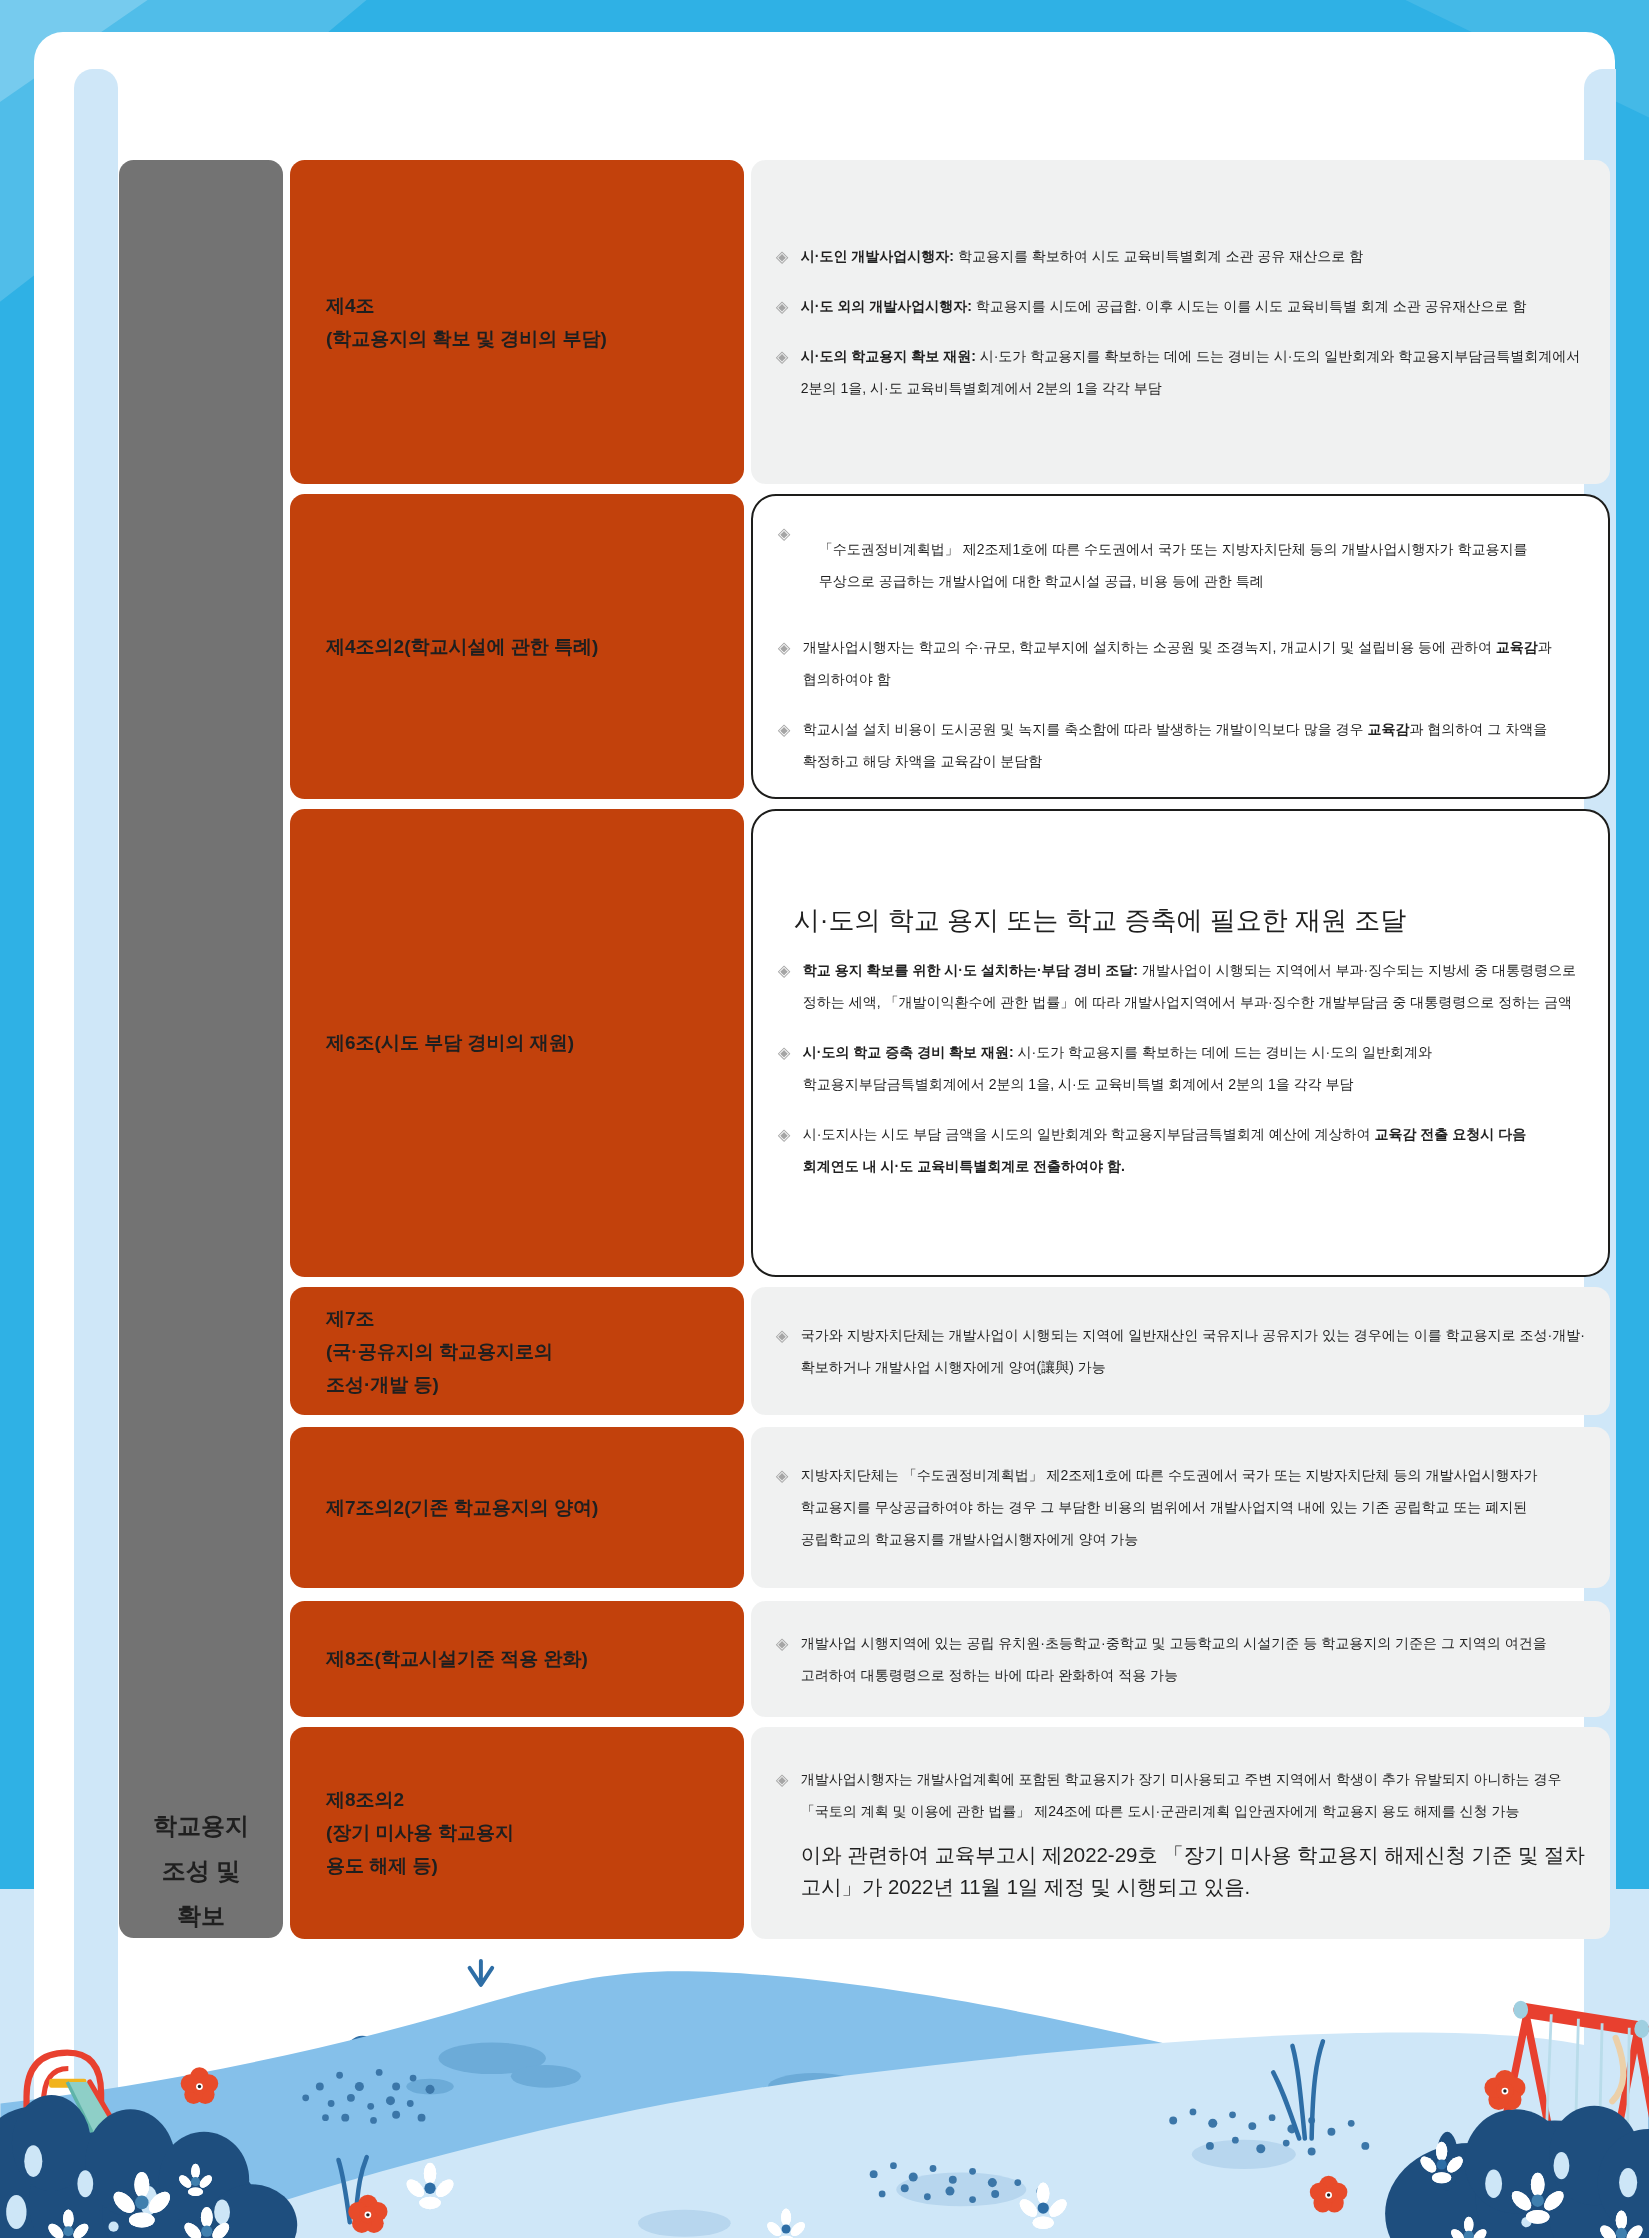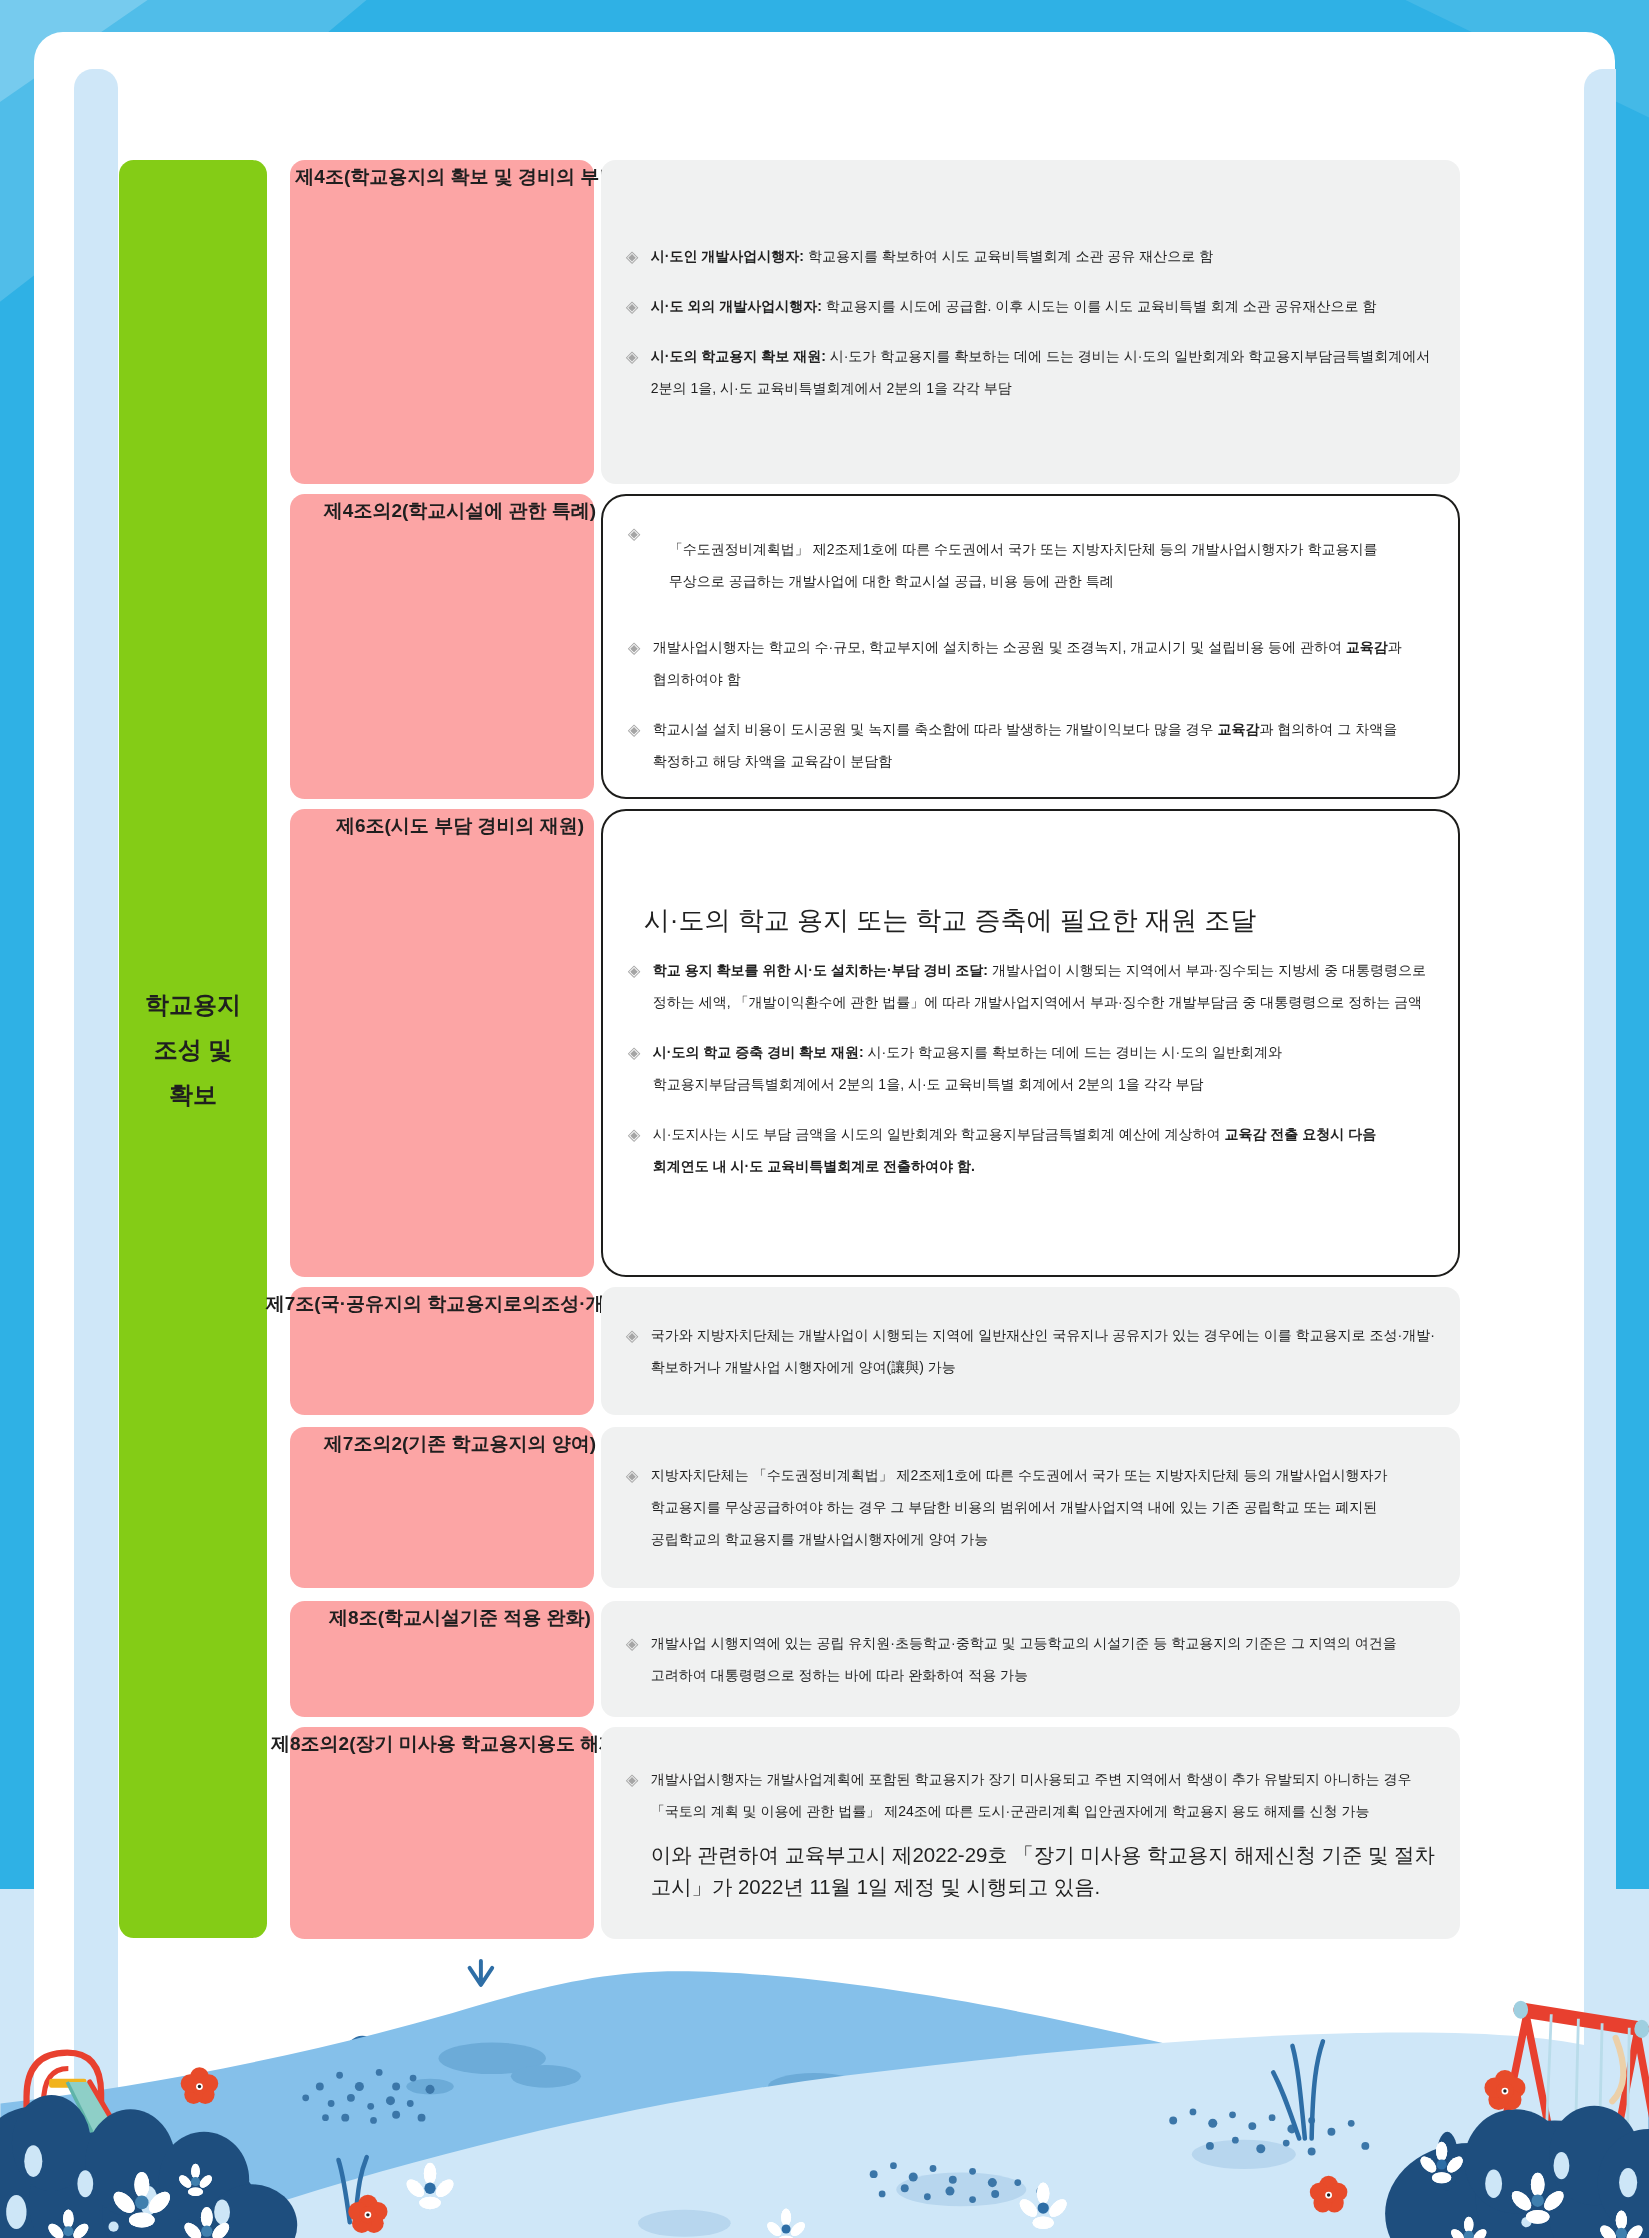--- a/index.html
+++ b/index.html
@@ -15,30 +15,30 @@
   .streak2{left:0;top:0;width:238px;height:170px;background:rgba(255,255,255,.22);
     clip-path:polygon(0 0,62% 0,0 60%);}
   .streak3{left:1301px;top:0;width:348px;height:147px;background:rgba(255,255,255,.10);
     clip-path:polygon(30% 0,100% 0,100% 80%);}
   .bottom-strip{position:absolute;left:0;top:1889px;width:1649px;height:350px;background:#cfe7f8;}
   .card{position:absolute;left:34px;top:32px;width:1581px;height:2177px;background:#ffffff;border-radius:29px;}
   .side-stripe{position:absolute;background:#cfe7f8;}
   .stripe-left{left:74px;top:69px;width:44px;height:2113px;border-radius:19px;}
   .stripe-right{left:1584px;top:69px;width:32px;height:2113px;border-radius:19px 0 0 19px;}
   .category{
-    position:absolute;left:119px;top:160px;width:148px;height:1778px;
-    background:#84cc16;border-radius:14.7px;
-    display:flex;align-items:center;justify-content:center;text-align:center;
+    position:absolute;left:119px;top:160px;width:164px;height:1778px;
+    background:#737373;border-radius:14.7px;
+    display:flex;align-items:flex-end;justify-content:center;text-align:center;
   }
   .category .lines{font-size:24px;font-weight:700;line-height:45px;color:#1f1f1f;}
   #rows{position:absolute;left:290px;top:160px;width:1243px;display:flex;flex-direction:column;}
   .row{display:flex;align-items:stretch;}
   .labelbox{
-    flex:none;width:304px;background:#fca5a5;border-radius:14.7px;
-    display:flex;flex-direction:row;justify-content:center;
+    flex:none;width:454px;background:#c2410c;border-radius:14.7px;
+    display:flex;flex-direction:column;justify-content:center;
     padding-left:36px;box-sizing:border-box;
     font-size:19px;font-weight:700;line-height:33px;color:#1f1f1f;white-space:nowrap;
   }
   .contentbox{
     flex:none;margin-left:6.8px;width:859px;box-sizing:border-box;
     background:#f0f1f1;border-radius:14.7px;
     display:flex;flex-direction:column;justify-content:center;
     padding:12.4px 22.6px 12.4px 25px;
   }
   .contentbox.hl{background:#ffffff;border:2.3px solid #1d1d1b;border-radius:25px;}

